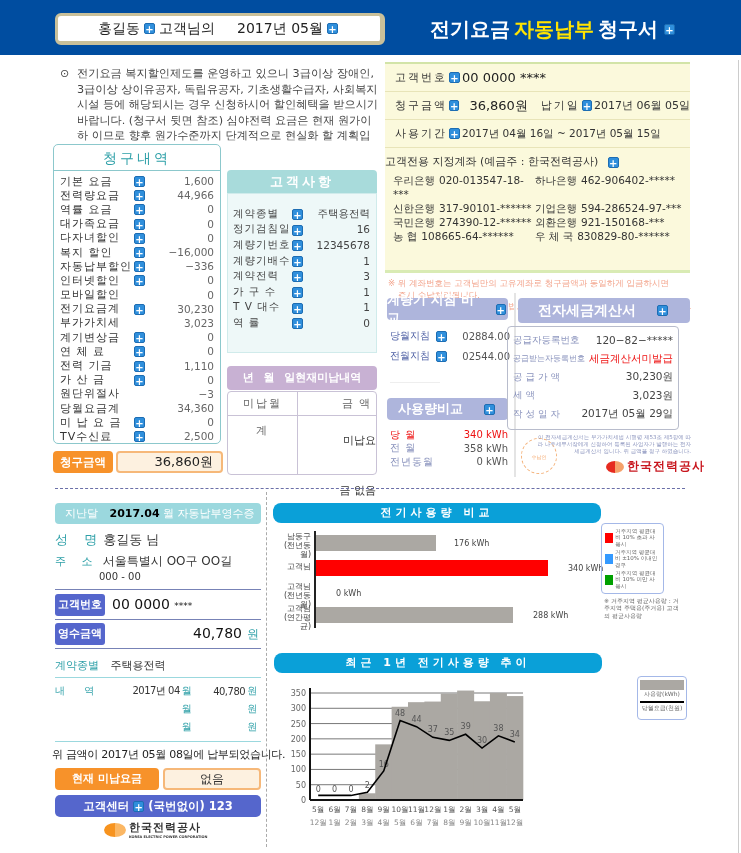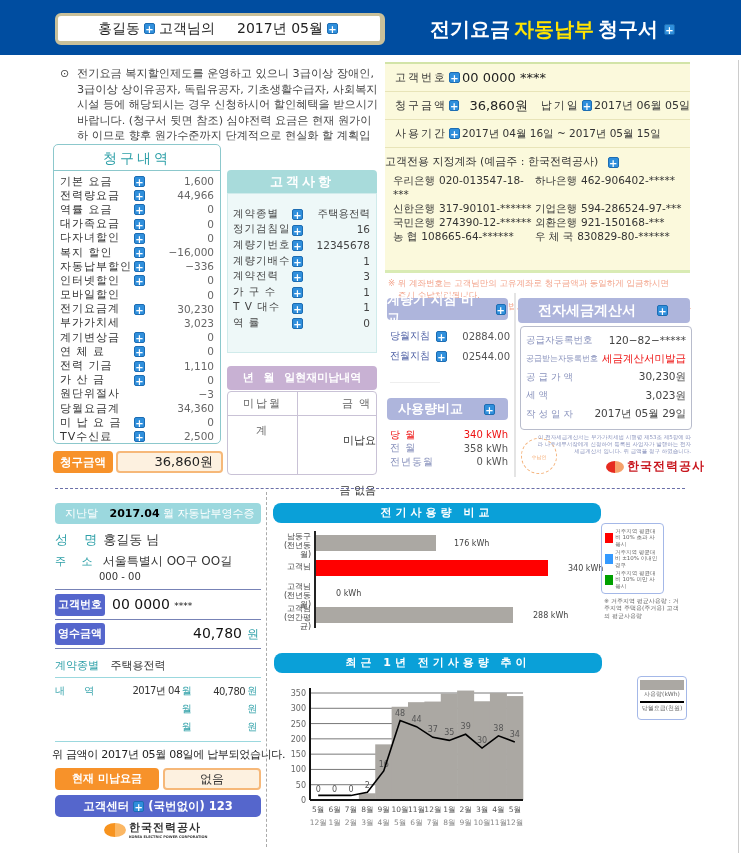--- a/index.html
+++ b/index.html
@@ -71,21 +71,21 @@
   #usage-head { left: 387px; top: 398px; width: 121px; height: 22px; }
   #usage-rows { left: 390px; top: 428px; width: 118px; font-size: 10px; }
   .usage-row { display: flex; height: 13.5px; align-items: center; }
   .usage-row .lbl { width: 50px; color: #8a93bd; letter-spacing: 1px; }
   .usage-row .val { flex: 1; text-align: right; color: #555; }
   .usage-row.current .lbl, .usage-row.current .val { color: #ee1111; }
 
   
   #etax-wrap { left: 514px; top: 293px; width: 178px; height: 184px; border-left: 2px solid #e4e4e4; }
   #etax-head { left: 518px; top: 298px; width: 172px; height: 25px; font-size: 14px; }
-  #etax-box { left: 520px; top: 326px; width: 172px; height: 104px; border: 1px solid #b8bccc; border-radius: 4px; padding: 4px 5px; }
+  #etax-box { left: 507px; top: 326px; width: 172px; height: 104px; border: 1px solid #b8bccc; border-radius: 4px; padding: 4px 5px; }
   .etax-row { display: flex; height: 18.5px; align-items: center; font-size: 10px; white-space: nowrap; }
   .etax-row .lbl { width: 76px; color: #8a93bd; font-size: 9.5px; }
   .etax-row .val { flex: 1; text-align: right; color: #444; font-size: 10.5px; }
   .etax-row .val.red { color: #ee1111; font-weight: normal; }
   #etax-note { left: 533px; top: 434px; width: 158px; font-size: 5.5px; line-height: 7px; color: #8a93bd; text-align: right; }
   #seal { left: 521px; top: 438px; width: 36px; height: 36px; border: 1px dashed #f4b27a; border-radius: 50%; font-size: 5px; color: #f4a060; text-align: center; line-height: 36px; }
   .kepco-logo { display: flex; align-items: center; gap: 3px; }
   .kepco-mark { width: 18px; height: 12px; border-radius: 50%; background: linear-gradient(90deg, #e62a1f 50%, #f5a16a 50%); }
   .kepco-text { font-weight: bold; font-size: 12px; color: #c8161e; letter-spacing: 1px; }
   #etax-logo { left: 606px; top: 458px; }

